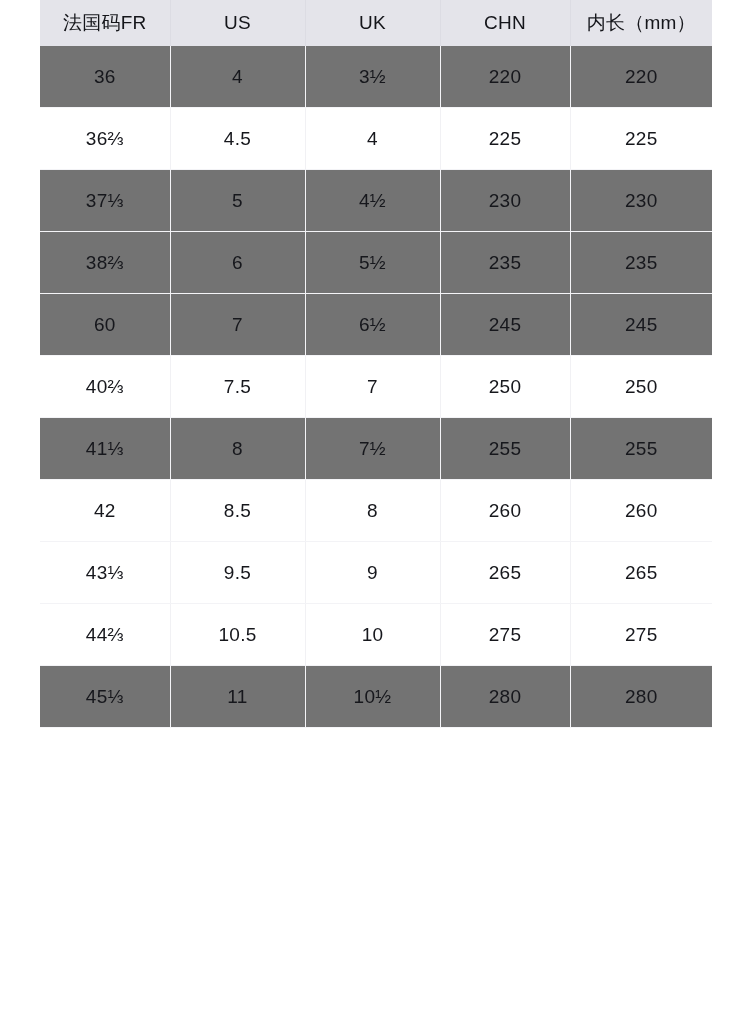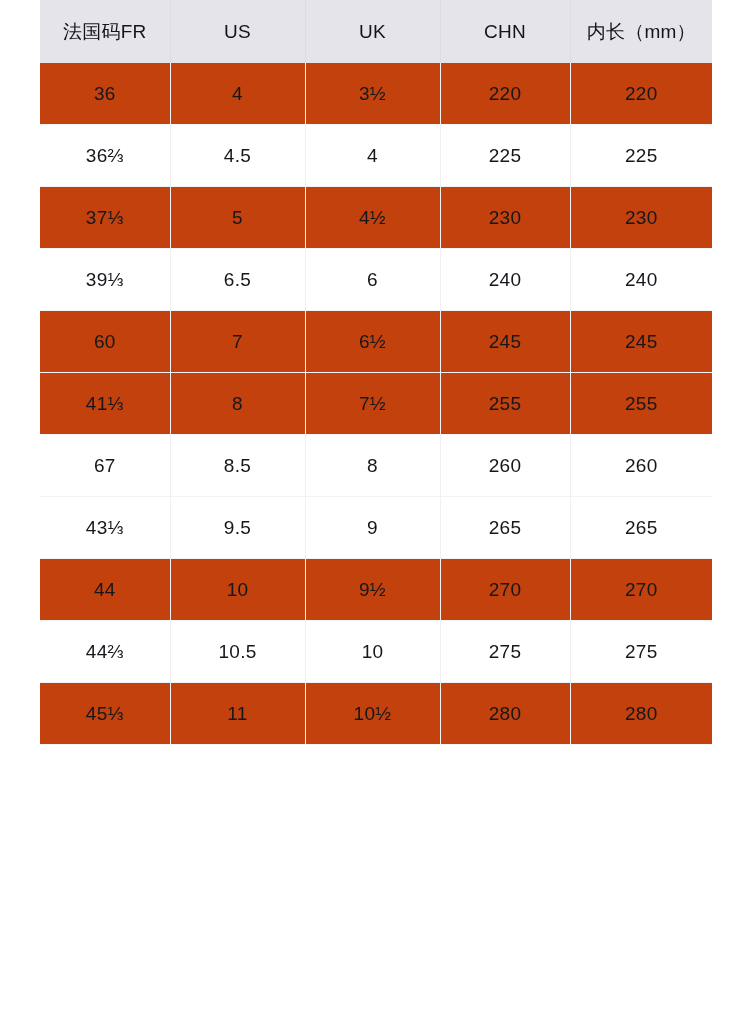--- a/index.html
+++ b/index.html
@@ -29,21 +29,21 @@
     width: 672px;
   }
 
   table.size-table col.c-fr  { width: 130px; }
   table.size-table col.c-us  { width: 135px; }
   table.size-table col.c-uk  { width: 135px; }
   table.size-table col.c-chn { width: 130px; }
   table.size-table col.c-len { width: 142px; }
 
   thead tr.header-row th {
-    height: 63px;
+    height: 46px;
     background: #e4e4ea;
     color: #14151a;
     font-size: 19px;
     font-weight: 400;
     text-align: center;
     vertical-align: middle;
     padding: 0;
     border-right: 1px solid #dcdce3;
     white-space: nowrap;
     letter-spacing: 0.2px;
@@ -64,21 +64,21 @@
     border-right: 1px solid #f1f1f4;
     border-bottom: 1px solid #f3f3f6;
     white-space: nowrap;
     letter-spacing: 0.3px;
   }
   tbody tr.data-row td:last-child {
     border-right: none;
   }
 
   tbody tr.data-row.striped td {
-    background: #c2410c;
+    background: #737373;
     border-right-color: #f4f4f7;
     border-bottom-color: #f5f5f8;
   }
 
   .cell-text {
     display: inline-block;
   }
 </style>
 </head>
 <body>
@@ -116,61 +116,61 @@
           <td><span class="cell-text">225</span></td>
           <td><span class="cell-text">225</span></td>
         </tr>
         <tr class="data-row striped">
           <td><span class="cell-text">37⅓</span></td>
           <td><span class="cell-text">5</span></td>
           <td><span class="cell-text">4½</span></td>
           <td><span class="cell-text">230</span></td>
           <td><span class="cell-text">230</span></td>
         </tr>
-        <tr class="data-row">
-          <td><span class="cell-text">39⅓</span></td>
-          <td><span class="cell-text">6.5</span></td>
+        <tr class="data-row striped">
+          <td><span class="cell-text">38⅔</span></td>
           <td><span class="cell-text">6</span></td>
-          <td><span class="cell-text">240</span></td>
-          <td><span class="cell-text">240</span></td>
+          <td><span class="cell-text">5½</span></td>
+          <td><span class="cell-text">235</span></td>
+          <td><span class="cell-text">235</span></td>
         </tr>
         <tr class="data-row striped">
           <td><span class="cell-text">60</span></td>
           <td><span class="cell-text">7</span></td>
           <td><span class="cell-text">6½</span></td>
           <td><span class="cell-text">245</span></td>
           <td><span class="cell-text">245</span></td>
+        </tr>
+        <tr class="data-row">
+          <td><span class="cell-text">40⅔</span></td>
+          <td><span class="cell-text">7.5</span></td>
+          <td><span class="cell-text">7</span></td>
+          <td><span class="cell-text">250</span></td>
+          <td><span class="cell-text">250</span></td>
         </tr>
         <tr class="data-row striped">
           <td><span class="cell-text">41⅓</span></td>
           <td><span class="cell-text">8</span></td>
           <td><span class="cell-text">7½</span></td>
           <td><span class="cell-text">255</span></td>
           <td><span class="cell-text">255</span></td>
         </tr>
         <tr class="data-row">
-          <td><span class="cell-text">67</span></td>
+          <td><span class="cell-text">42</span></td>
           <td><span class="cell-text">8.5</span></td>
           <td><span class="cell-text">8</span></td>
           <td><span class="cell-text">260</span></td>
           <td><span class="cell-text">260</span></td>
         </tr>
         <tr class="data-row">
           <td><span class="cell-text">43⅓</span></td>
           <td><span class="cell-text">9.5</span></td>
           <td><span class="cell-text">9</span></td>
           <td><span class="cell-text">265</span></td>
           <td><span class="cell-text">265</span></td>
-        </tr>
-        <tr class="data-row striped">
-          <td><span class="cell-text">44</span></td>
-          <td><span class="cell-text">10</span></td>
-          <td><span class="cell-text">9½</span></td>
-          <td><span class="cell-text">270</span></td>
-          <td><span class="cell-text">270</span></td>
         </tr>
         <tr class="data-row">
           <td><span class="cell-text">44⅔</span></td>
           <td><span class="cell-text">10.5</span></td>
           <td><span class="cell-text">10</span></td>
           <td><span class="cell-text">275</span></td>
           <td><span class="cell-text">275</span></td>
         </tr>
         <tr class="data-row striped">
           <td><span class="cell-text">45⅓</span></td>

